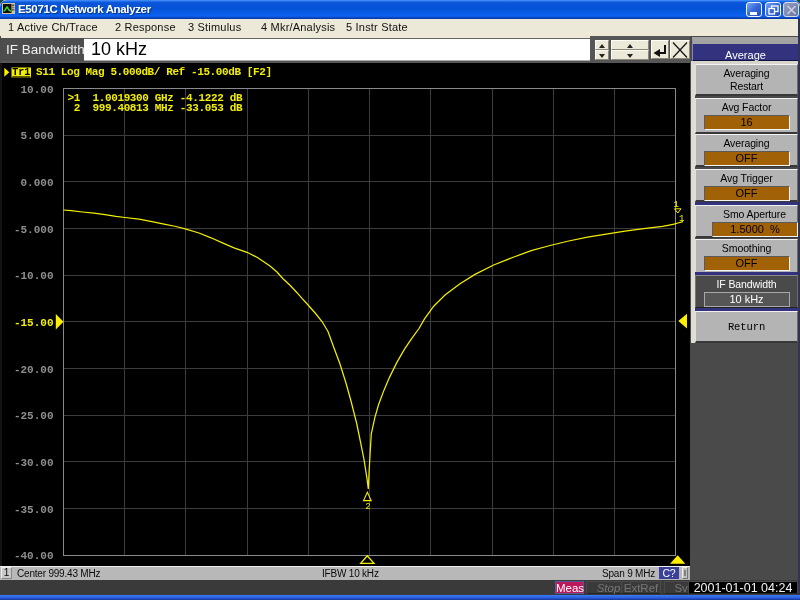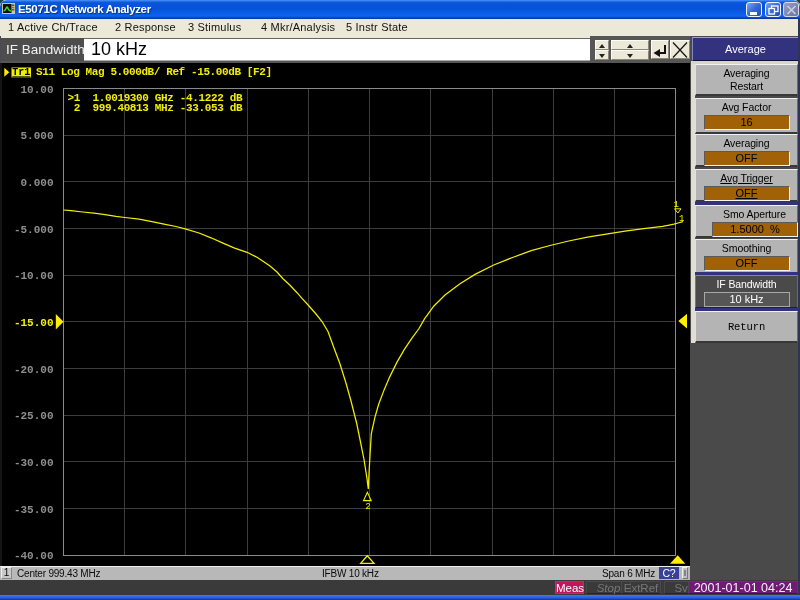--- a/index.html
+++ b/index.html
@@ -21,21 +21,21 @@
   #tb-label{left:1px;top:1.5px;width:83px;height:23px;background:#4d4d4d;color:#f2f2f2;font-size:13.5px;line-height:23px;padding-left:5px;box-sizing:border-box;white-space:nowrap;overflow:hidden;}
   #tb-field{left:84px;top:1.5px;width:506px;height:23px;background:#fff;border-top:1px solid #666;border-bottom:1px solid #aaa;box-sizing:border-box;color:#000;font-size:18px;line-height:21px;padding-left:7px;}
   .spbtn{background:#ece9d8;border:1px solid #8a8678;border-top-color:#fdfdf8;border-left-color:#fdfdf8;box-sizing:border-box;}
   .arr{position:absolute;width:0;height:0;border-left:3.5px solid transparent;border-right:3.5px solid transparent;}
   .arr-up{border-bottom:4px solid #222;}
   .arr-dn{border-top:4px solid #222;}
   
   #screen{left:2px;top:63px;width:688px;height:503px;background:#000;}
   
   #sidebar{left:690px;top:36px;width:110px;height:544px;background:#4a4a4a;}
-  #sb-average{left:692px;top:37px;width:106px;height:24px;background:#32327e;border-top:1px solid #a3a3a3;border-left:1px solid #8888c0;border-bottom:1px solid #101040;box-sizing:border-box;color:#fff;font-size:11px;text-align:center;line-height:22px;}
+  #sb-average{left:692px;top:37px;width:106px;height:24px;background:#32327e;border-top:7px solid #a3a3a3;border-left:1px solid #8888c0;border-bottom:1px solid #101040;box-sizing:border-box;color:#fff;font-size:11px;text-align:center;line-height:22px;}
   #sb-white{left:691px;top:61px;width:4px;height:282px;background:#e0ded2;}
   .sbtn{left:695px;width:103px;background:#b4b4b4;border-top:1px solid #f2f2f2;border-left:1px solid #e0e0e0;border-bottom:2px solid #383838;border-right:1px solid #6a6a6a;box-sizing:border-box;color:#000;font-size:10.5px;letter-spacing:-0.1px;text-align:center;line-height:13px;}
   .sbtn .lab{margin-top:2px;}
   .sfield{margin:1px auto 0 auto;width:86px;height:15px;background:#a16207;border-top:1px solid #5a5a5a;border-left:1px solid #5a5a5a;border-bottom:1px solid #f5f5f5;border-right:1px solid #f5f5f5;box-sizing:border-box;font-size:11px;letter-spacing:0;line-height:13px;text-align:center;}
   .navysep{left:695px;width:103px;height:3px;background:#32327e;}
   #sb-ifbw{background:#4a4a4a;color:#fff;border-top:1px solid #888;border-left:1px solid #777;border-bottom:1px solid #222;}
   #sb-ifbw .sfield{background:#565656;border:1px solid #a8a8a8;color:#fff;}
   
   #chanbar{left:0;top:566px;width:690px;height:14px;background:#b8b8b8;border-top:1px solid #efefef;box-sizing:border-box;color:#0a0a0a;font-size:10px;letter-spacing:-0.2px;}
   
@@ -125,21 +125,21 @@
     <div class="lab">Averaging<br>Restart</div>
   </div>
   <div class="abs sbtn" style="top:98px;height:36px;">
     <div class="lab">Avg Factor</div>
     <div class="sfield">16</div>
   </div>
   <div class="abs sbtn" style="top:134px;height:33px;">
     <div class="lab">Averaging</div>
     <div class="sfield">OFF</div>
   </div>
-  <div class="abs sbtn" style="top:169px;height:33px;text-decoration:underline;">
+  <div class="abs sbtn" style="top:169px;height:33px;">
     <div class="lab">Avg Trigger</div>
     <div class="sfield">OFF</div>
   </div>
   <div class="abs navysep" style="top:202px;"></div>
   <div class="abs sbtn" style="top:205px;height:33px;padding-left:16px;">
     <div class="lab">Smo Aperture</div>
     <div class="sfield">1.5000&nbsp;&nbsp;%</div>
   </div>
   <div class="abs sbtn" style="top:239px;height:48px;">
     <div class="lab">Smoothing</div>
@@ -234,28 +234,28 @@
         <text x="53.5" y="512.5">-35.00</text>
         <text x="53.5" y="559.2">-40.00</text>
       </g>
     </svg>
   </div>
 
   <div class="abs" id="chanbar">
     <div class="abs" style="left:1px;top:0px;width:11px;height:12px;background:#c8c8c8;border:1px solid #888;border-top-color:#eee;border-left-color:#eee;box-sizing:border-box;text-align:center;line-height:10px;font-size:10px;">1</div>
     <span class="abs" style="left:17px;top:1px;">Center 999.43 MHz</span>
     <span class="abs" style="left:322px;top:1px;">IFBW 10 kHz</span>
-    <span class="abs" style="left:602px;top:1px;white-space:nowrap;">Span 6 MHz</span>
+    <span class="abs" style="left:602px;top:1px;white-space:nowrap;">Span 9 MHz</span>
     <div class="abs" style="left:659px;top:0px;width:20px;height:12px;background:#3a3f99;color:#fff;text-align:center;font-size:10.5px;line-height:12px;">C?</div>
     <div class="abs" style="left:682px;top:0px;width:6px;height:12px;background:#c0c0c0;border:1px solid #777;border-top-color:#eee;border-left-color:#eee;box-sizing:border-box;text-align:center;line-height:10px;font-size:9px;color:#333;">I</div>
   </div>
 
   <div class="abs" id="statusbar">
     <div class="stbox" style="left:555px;width:29px;background:#be185d;color:#fff;border-color:#555a9a;">Meas</div>
     <div class="stbox" style="left:586px;width:45px;font-style:italic;">Stop</div>
     <div class="stbox" style="left:621px;width:40px;">ExtRef</div>
     <div class="stbox" style="left:664px;width:40px;">Svc</div>
-    <div class="stbox" style="left:688px;width:110px;color:#f2f2f2;font-size:12.5px;background:#701a75;">2001-01-01 04:24</div>
+    <div class="stbox" style="left:688px;width:110px;color:#f2f2f2;font-size:12.5px;background:#000000;">2001-01-01 04:24</div>
   </div>
   <div class="abs" style="left:0;top:63px;width:2px;height:503px;background:#141414;"></div>
   <div class="abs" style="left:0;top:36px;width:1px;height:27px;background:#4a4a50;"></div>
   <div class="abs" style="left:798px;top:19px;width:2px;height:576px;background:#303454;"></div>
   <div class="abs" id="bluebottom"></div>
 
 </body></html>

